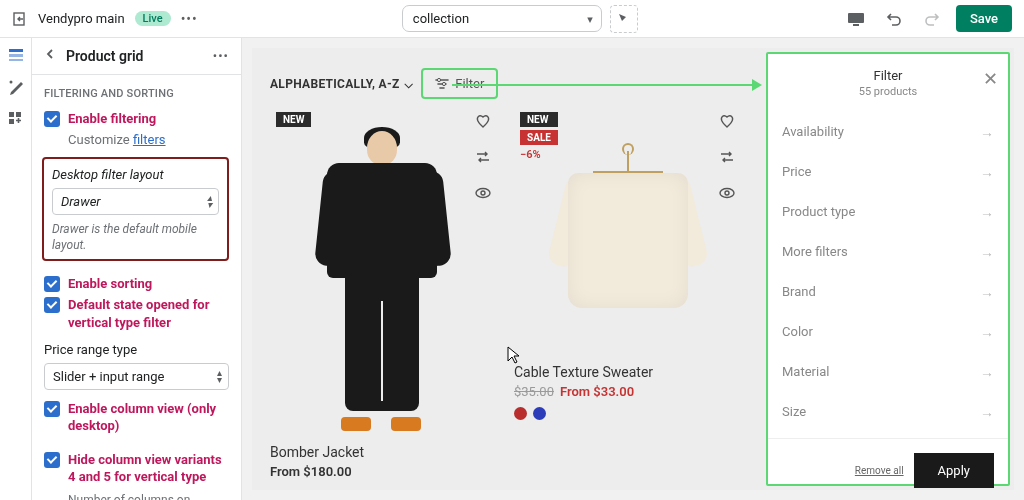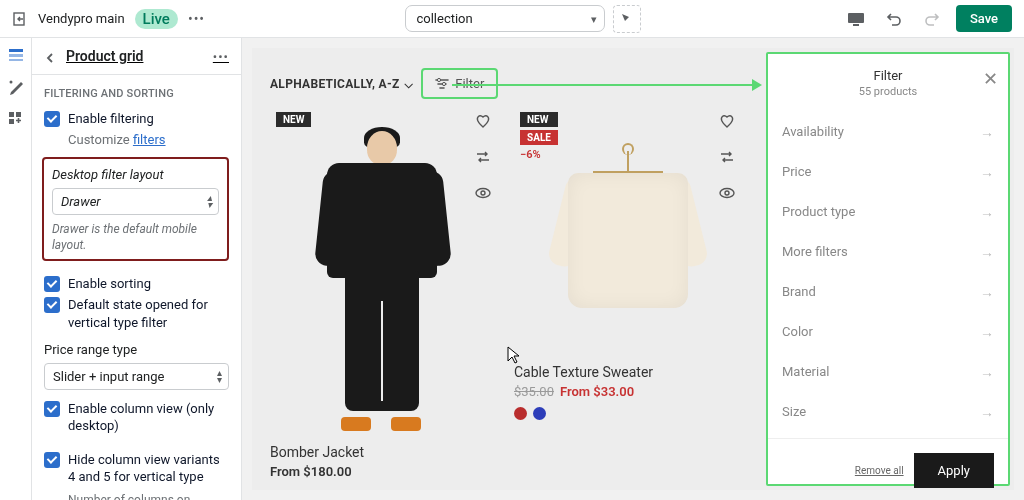--- a/index.html
+++ b/index.html
@@ -2,47 +2,47 @@
 <html><head>
 <meta charset="utf-8">
 <style>
 * { margin:0; padding:0; box-sizing:border-box; font-family:-apple-system,BlinkMacSystemFont,"Segoe UI",Roboto,sans-serif; }
 body { background:#fff; width:1024px; height:500px; overflow:hidden; position:relative; }
 
 
 .topbar { height:38px; border-bottom:1px solid #e1e3e5; display:flex; align-items:center; padding:0 12px; gap:10px; }
 .topbar .exit { width:16px; height:16px; color:#5c5f62; }
 .topbar .title { font-size:13px; color:#202223; }
-.live-badge { background:#aee9d1; color:#007b5c; font-size:15px; padding:1px 8px; border-radius:10px; font-weight:500; }
+.live-badge { background:#aee9d1; color:#007b5c; font-size:11px; padding:1px 8px; border-radius:10px; font-weight:500; }
 .dots { color:#5c5f62; font-size:14px; letter-spacing:1px; }
 .topbar-center { flex:1; display:flex; justify-content:center; align-items:center; gap:8px; }
 .page-select { border:1px solid #c9cccf; border-radius:7px; padding:5px 28px 5px 10px; font-size:13px; color:#202223; background:#fff; min-width:200px; position:relative; }
 .page-select .chev { position:absolute; right:8px; top:7px; color:#5c5f62; font-size:11px; }
 .inspector-btn { width:28px; height:28px; border:1px dashed #c9cccf; border-radius:4px; display:flex; align-items:center; justify-content:center; color:#5c5f62; font-size:12px; }
 .topbar-right { display:flex; align-items:center; gap:10px; }
 .icon-btn { width:28px; height:28px; display:flex; align-items:center; justify-content:center; color:#5c5f62; border-radius:4px; }
 .save-btn { background:#008060; color:#fff; font-size:13px; font-weight:500; padding:6px 14px; border-radius:4px; border:none; }
 
 
 .left-rail { position:absolute; left:0; top:38px; width:32px; bottom:0; border-right:1px solid #e1e3e5; display:flex; flex-direction:column; align-items:center; padding-top:8px; gap:14px; }
 .rail-ic { width:18px; height:18px; color:#5c5f62; }
 .rail-ic.active { color:#2c6ecb; }
 
 
 .sidebar { position:absolute; left:32px; top:38px; width:210px; bottom:0; border-right:1px solid #e1e3e5; overflow-y:auto; }
-.sidebar-head { display:flex; align-items:flex-end; padding:10px 12px; border-bottom:1px solid #e1e3e5;text-decoration:underline; }
+.sidebar-head { display:flex; align-items:flex-start; padding:10px 12px; border-bottom:1px solid #e1e3e5; }
 .sidebar-head .bk { color:#5c5f62; margin-right:10px; font-size:14px; }
 .sidebar-head .ttl { font-size:14px; font-weight:600; color:#202223; flex:1; }
 .sidebar-head .dts { color:#5c5f62; font-size:13px; letter-spacing:1px; }
 .sidebar-body { padding:12px 12px 20px; }
 .sec-label { font-size:11px; color:#6d7175; font-weight:500; margin-bottom:10px; letter-spacing:.2px; }
 .chk-row { display:flex; align-items:flex-start; gap:8px; margin-bottom:4px; }
 .chk { width:16px; height:16px; background:#2c6ecb; border-radius:3px; flex-shrink:0; position:relative; margin-top:1px; }
 .chk::after { content:""; position:absolute; left:5px; top:2px; width:4px; height:7px; border:solid #fff; border-width:0 2px 2px 0; transform:rotate(45deg); }
-.chk-lbl { font-size:13px; color:#0f172a; line-height:1.35; }
+.chk-lbl { font-size:13px; color:#be185d; line-height:1.35;font-weight:bold; }
 .sub-link { font-size:13px; color:#6d7175; margin-left:24px; margin-bottom:10px; }
 .sub-link a { color:#2c6ecb; text-decoration:underline; }
 .field-grp { border:2px solid #7f1d1d; border-radius:4px; padding:8px 8px 6px; margin:8px 0 10px -2px;font-style:italic; }
 .fld-lbl { font-size:13px; color:#202223; margin-bottom:6px; }
 .sel { border:1px solid #c9cccf; border-radius:4px; padding:5px 24px 5px 8px; font-size:13px; color:#202223; background:#fff; width:100%; position:relative; }
 .sel .updn { position:absolute; right:6px; top:5px; color:#5c5f62; font-size:10px; line-height:7px; }
 .hint { font-size:12px; color:#6d7175; margin-top:6px; line-height:1.35; }
 .plain-fld { margin:10px 0; }
 .sidebar::-webkit-scrollbar { width:8px; }
 .sidebar::-webkit-scrollbar-thumb { background:#c9cccf; border-radius:4px; }

